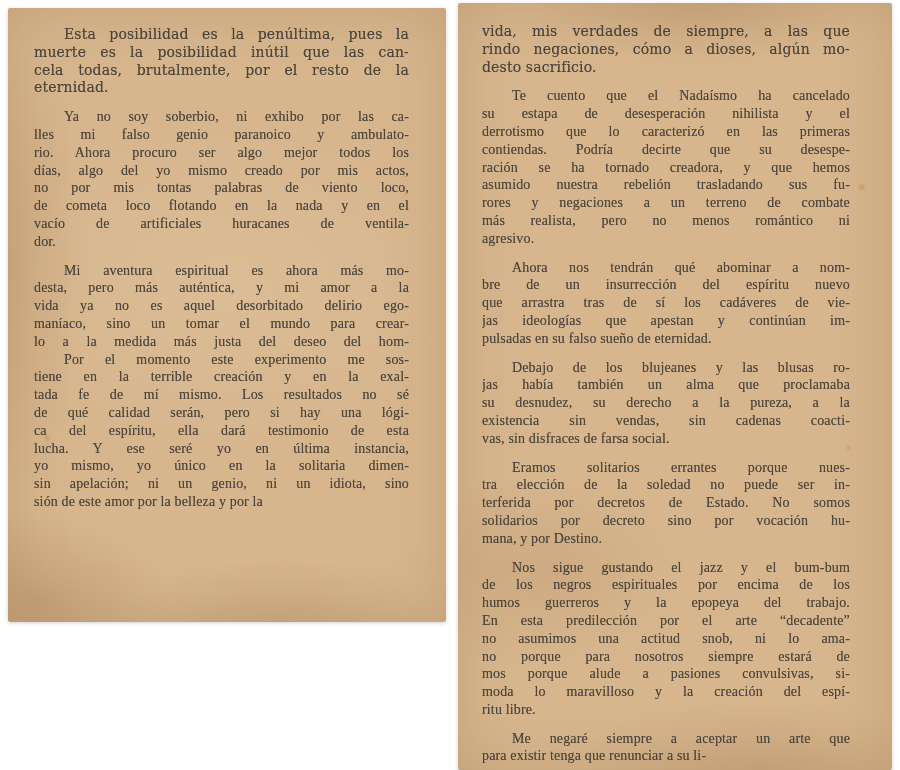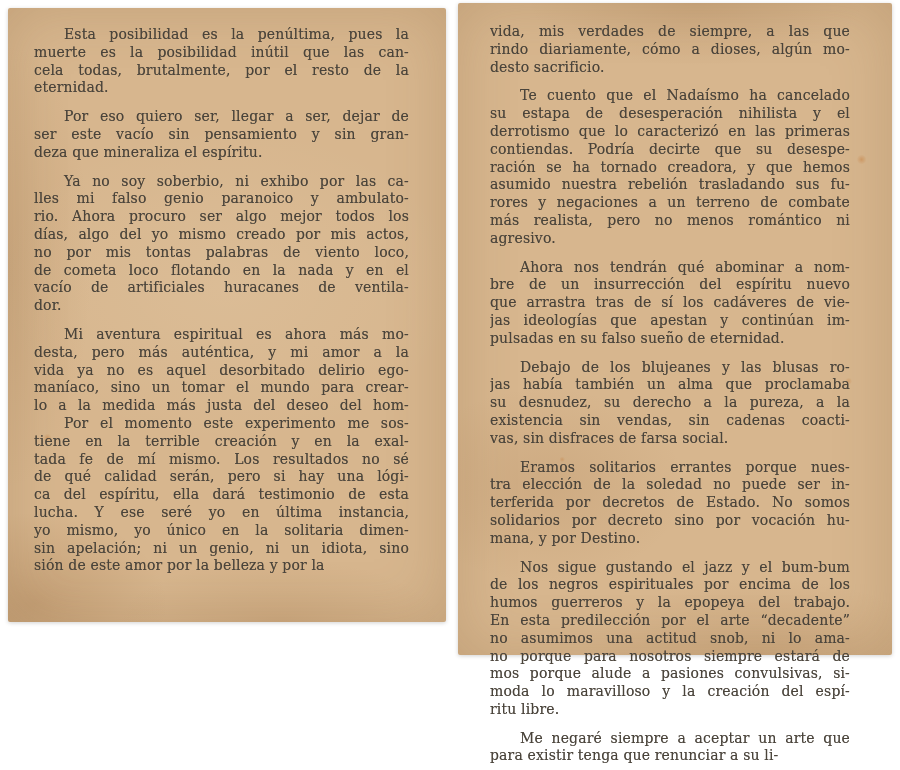--- a/index.html
+++ b/index.html
@@ -36,36 +36,37 @@
       radial-gradient(ellipse 120px 320px at 0% 42%, rgba(146,99,54,0.13), transparent 70%),
       radial-gradient(ellipse 230px 90px at 62% 100%, rgba(146,99,54,0.14), transparent 70%),
       radial-gradient(circle 6px at 9% 70%, rgba(196,112,40,0.35), transparent 70%),
       radial-gradient(ellipse 300px 200px at 50% 45%, rgba(255,244,220,0.10), transparent 80%),
       var(--paper, #d7b68e);
   }
   #page-right {
     left: 458px;
     top: 3px;
     width: 434px;
-    height: 652px;
-    padding: 20px 42px 0 32px;
+    height: 767px;
+    padding: 20px 42px 0 24px;
     background:
       radial-gradient(ellipse 240px 90px at 55% 0%, rgba(146,99,54,0.16), transparent 70%),
       radial-gradient(circle 7px at 93% 24%, rgba(196,112,40,0.38), transparent 70%),
       radial-gradient(circle 5px at 90% 58%, rgba(196,112,40,0.30), transparent 70%),
       radial-gradient(circle 4px at 24% 70%, rgba(196,112,40,0.30), transparent 70%),
       radial-gradient(ellipse 200px 140px at 20% 74%, rgba(146,99,54,0.14), transparent 70%),
       radial-gradient(ellipse 260px 110px at 70% 100%, rgba(146,99,54,0.16), transparent 70%),
       var(--paper, #d7b68e);
   }
   .para {
     margin: 0;
   }
   .para + .para {
     margin-top: 11px;
+    font-family: Liberation Serif, serif;
   }
   .para.nogap {
     margin-top: 0;
   }
   .line {
     font-size: 14px;
     line-height: 17.8px;
     letter-spacing: 0.15px;
     text-align: justify;
     text-align-last: justify;
@@ -85,25 +86,20 @@
 
 <div class="scan-canvas">
   <div class="page" id="page-left">
       <div class="para nogap">
         <div class="line indent">Esta posibilidad es la penúltima, pues la</div>
         <div class="line">muerte es la posibilidad inútil que las can-</div>
         <div class="line">cela todas, brutalmente, por el resto de la</div>
         <div class="line last">eternidad.</div>
       </div>
       <div class="para">
-        <div class="line indent">Por eso quiero ser, llegar a ser, dejar de</div>
-        <div class="line">ser este vacío sin pensamiento y sin gran-</div>
-        <div class="line last">deza que mineraliza el espíritu.</div>
-      </div>
-      <div class="para">
         <div class="line indent">Ya no soy soberbio, ni exhibo por las ca-</div>
         <div class="line">lles mi falso genio paranoico y ambulato-</div>
         <div class="line">rio.  Ahora procuro ser algo mejor todos los</div>
         <div class="line">días, algo del yo mismo creado por mis actos,</div>
         <div class="line">no por mis tontas palabras de viento loco,</div>
         <div class="line">de cometa loco flotando en la nada y en el</div>
         <div class="line">vacío de artificiales huracanes de ventila-</div>
         <div class="line last">dor.</div>
       </div>
       <div class="para">
@@ -121,21 +117,21 @@
         <div class="line">ca del espíritu, ella dará testimonio de esta</div>
         <div class="line">lucha.  Y ese seré yo en última instancia,</div>
         <div class="line">yo mismo, yo único en la solitaria dimen-</div>
         <div class="line">sin apelación; ni un genio, ni un idiota, sino</div>
         <div class="line last">sión de este amor por la belleza y por la</div>
       </div>
     </div>
   <div class="page" id="page-right">
       <div class="para nogap">
         <div class="line">vida, mis verdades de siempre, a las que</div>
-        <div class="line">rindo diariamente, cómo a dioses, algún mo-</div>
+        <div class="line">rindo negaciones, cómo a dioses, algún mo-</div>
         <div class="line last">desto sacrificio.</div>
       </div>
       <div class="para">
         <div class="line indent">Te cuento que el Nadaísmo ha cancelado</div>
         <div class="line">su estapa de desesperación nihilista y el</div>
         <div class="line">derrotismo que lo caracterizó en las primeras</div>
         <div class="line">contiendas.  Podría decirte que su desespe-</div>
         <div class="line">ración se ha tornado creadora, y que hemos</div>
         <div class="line">asumido nuestra rebelión trasladando sus fu-</div>
         <div class="line">rores y negaciones a un terreno de combate</div>

